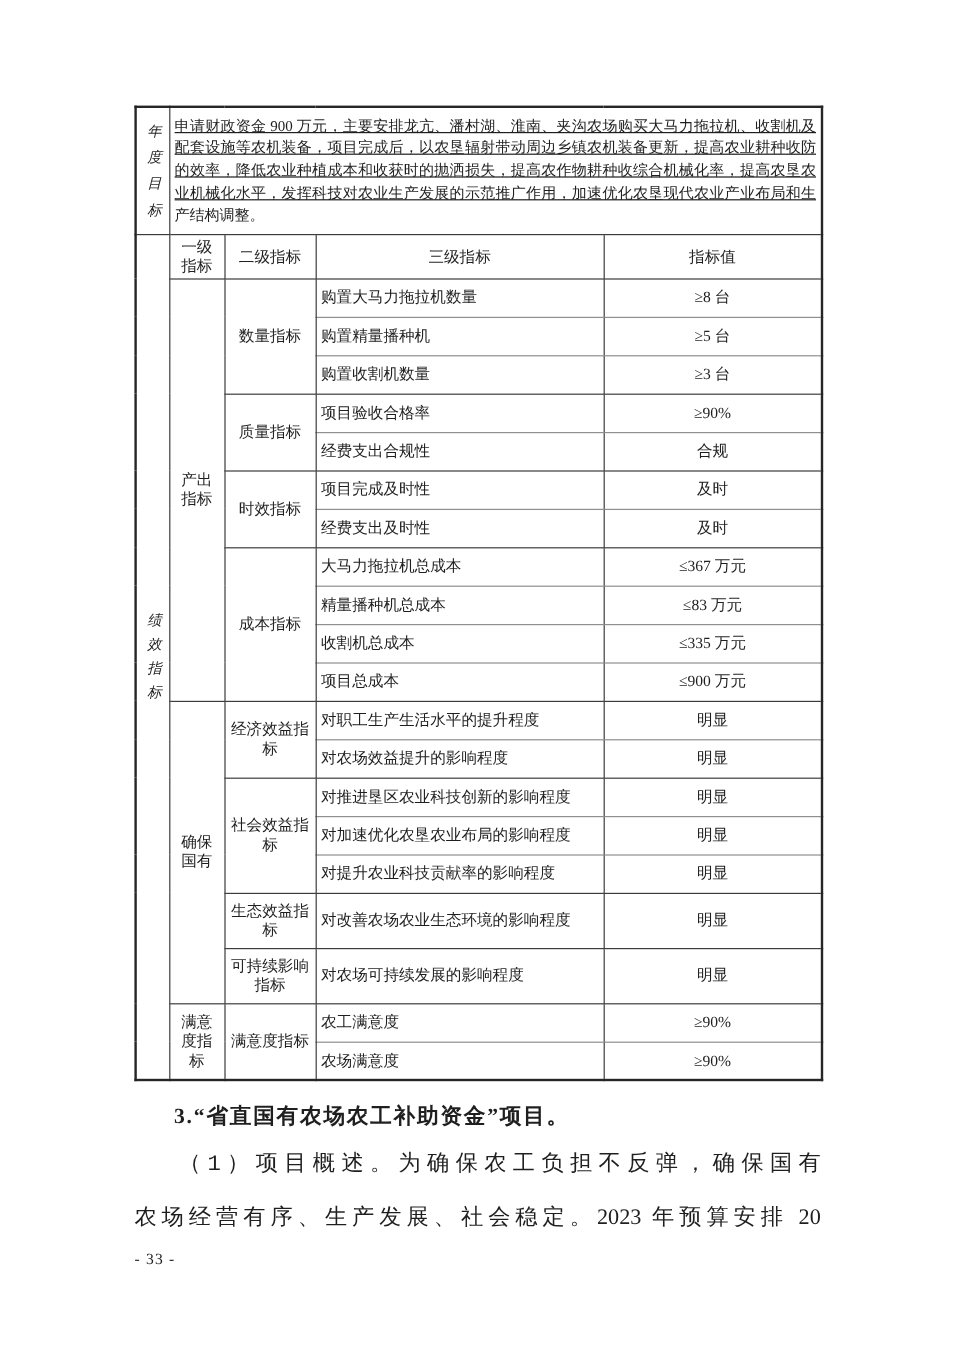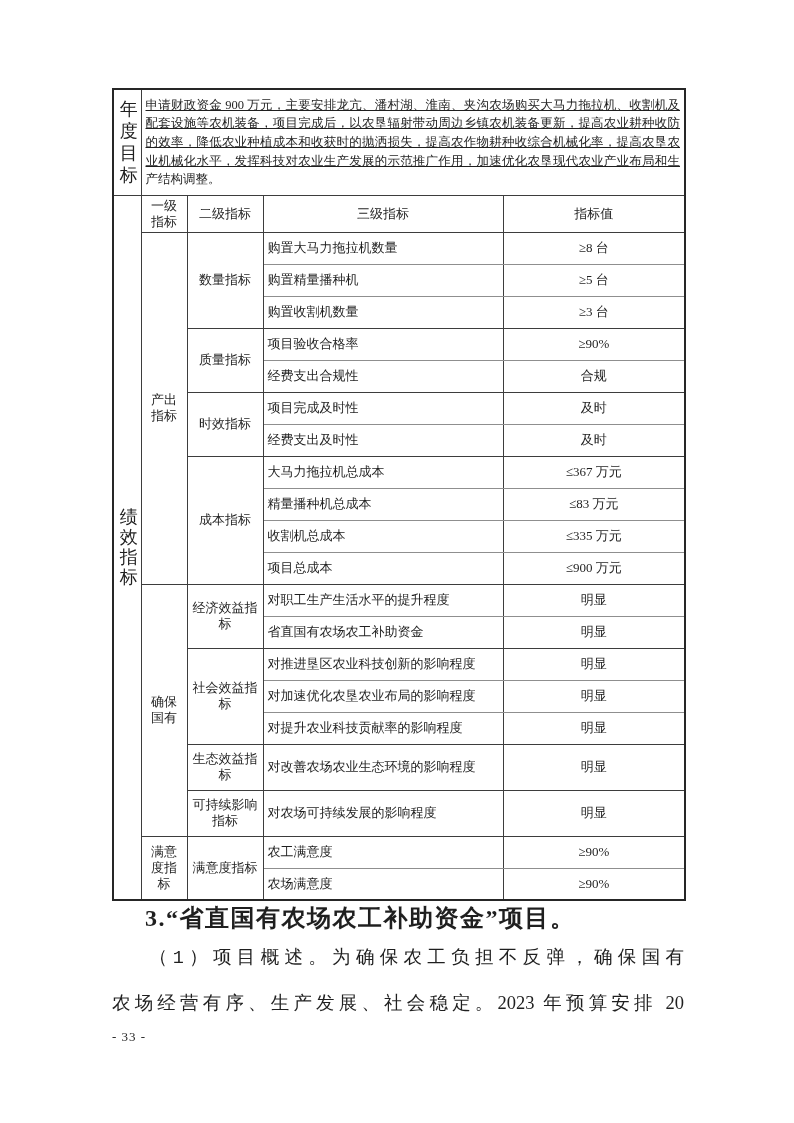--- a/index.html
+++ b/index.html
@@ -11,21 +11,21 @@
   table.doc-table td{border:1px solid #3d3d3d;box-sizing:border-box;vertical-align:middle;font-size:13px;line-height:16px;padding:2px 4px;overflow:hidden;}
 
   col.c-side{width:28px;}
   col.c1{width:46px;}
   col.c2{width:76px;}
   col.c3{width:240px;}
   col.c4{width:182px;}
 
   
   td.side{padding:2px 0;text-align:center;}
-  .vlabel{width:15px;margin:0 auto;word-break:break-all;text-align:center;font-size:18px;line-height:20px;}
+  .vlabel{width:15px;margin:0 auto;word-break:break-all;text-align:right;font-size:12px;line-height:20px;font-style:italic;}
   .goal-row .vlabel{line-height:22px;}
 
   
   tr.goal-row{height:106px;}
   td.goal-cell{padding:6px 7px 4px 7px;vertical-align:top;}
   .goal-line{font-size:12.5px;line-height:18.6px;text-align:justify;}
   .goal-line.jline{text-align-last:justify;text-decoration:underline;}
 
   
   tr.perf-head{height:35px;}
@@ -33,21 +33,21 @@
   tr.perf-row{height:32px;}
   tr.perf-row.tall{height:46px;margin-top:32px;}
   td.c-l1{text-align:center;padding:2px 4px;}
   td.c-l2{text-align:center;padding:2px 7px;}
   td.c-l3{text-align:left;padding:2px 4px 2px 8px;}
   td.c-val{text-align:center;}
   tr.sub-sep td.c-l3,tr.sub-sep td.c-val{border-bottom-color:#8f8f8f;}
 
   
   .section{width:572px;}
-  .h3{margin-top:2px;font-size:24px;font-weight:bold;line-height:30px;letter-spacing:1.5px;text-indent:33px;}
+  .h3{margin-top:14px;font-size:18px;font-weight:bold;line-height:30px;letter-spacing:1.5px;text-indent:33px;}
   .para{margin-top:3px;}
   .pline{font-size:18.5px;line-height:45px;text-align:justify;text-align-last:justify;white-space:normal;}
   .pline.indent{text-indent:37px;font-family:Liberation Mono, monospace;}
   .page-num{margin-top:3px;text-align:left;padding-right:6px;font-size:13px;letter-spacing:1px;}
 </style>
 </head>
 <body>
 
 <div class="page">
 
@@ -131,21 +131,21 @@
           <td class="c-l3">项目总成本</td>
           <td class="c-val">≤900 万元</td>
         </tr>
         <tr class="perf-row sub-sep">
           <td class="c-l1" rowspan="7">确保国有</td>
           <td class="c-l2" rowspan="2">经济效益指标</td>
           <td class="c-l3">对职工生产生活水平的提升程度</td>
           <td class="c-val">明显</td>
         </tr>
         <tr class="perf-row">
-          <td class="c-l3">省直国有农场农工补助资金</td>
+          <td class="c-l3">对农场效益提升的影响程度</td>
           <td class="c-val">明显</td>
         </tr>
         <tr class="perf-row sub-sep">
           <td class="c-l2" rowspan="3">社会效益指标</td>
           <td class="c-l3">对推进垦区农业科技创新的影响程度</td>
           <td class="c-val">明显</td>
         </tr>
         <tr class="perf-row sub-sep">
           <td class="c-l3">对加速优化农垦农业布局的影响程度</td>
           <td class="c-val">明显</td>

